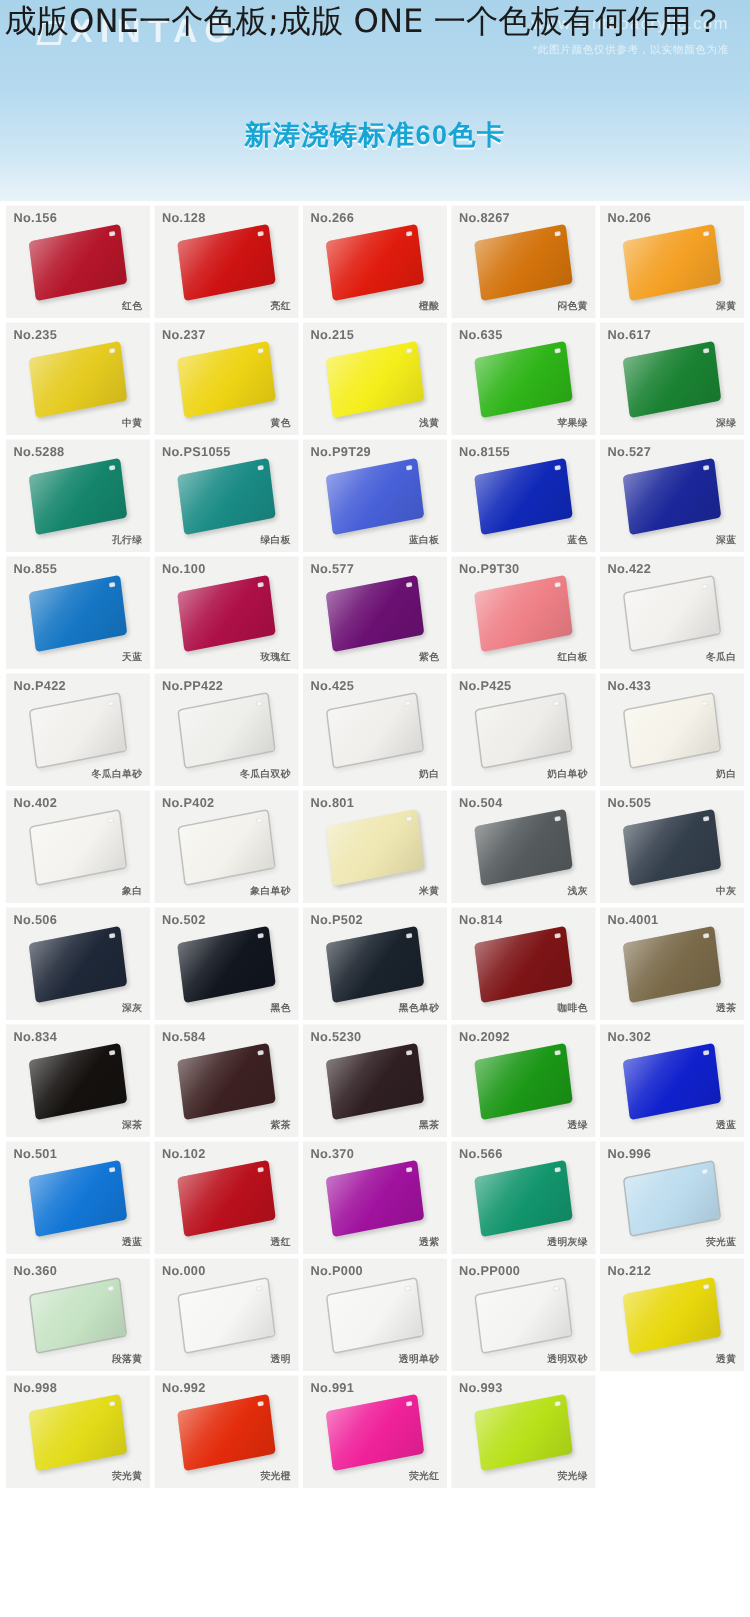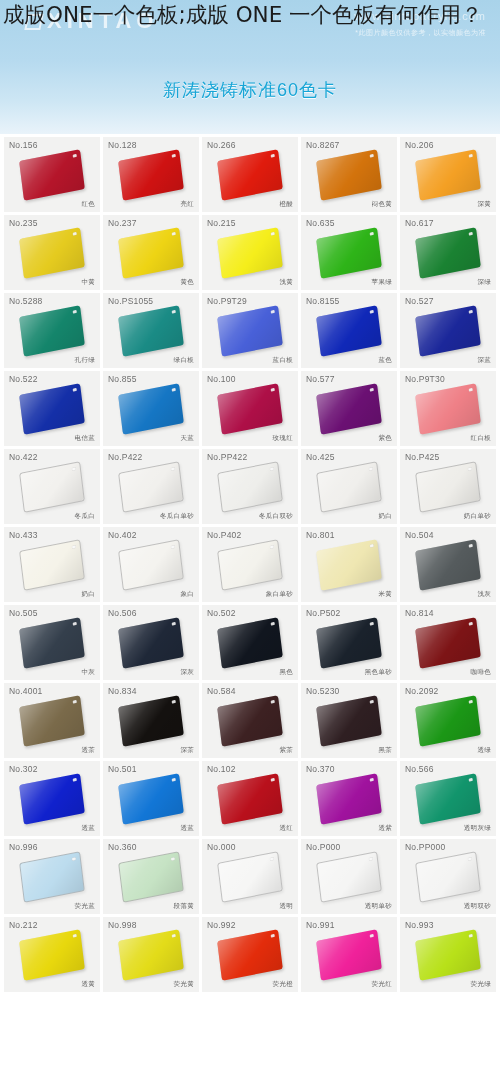--- a/index.html
+++ b/index.html
@@ -65,41 +65,42 @@
     color: #1b1b1b;
     letter-spacing: 0px;
     font-family: "DejaVu Sans", "Liberation Sans", sans-serif;
   }
   .card-title {
     position: absolute;
     left: 0; top: 78px;
     width: 500px;
     text-align: center;
     font-size: 18px;
-    font-weight: 400;
+    font-weight: 700;
     letter-spacing: 1px;
     color: #17a5d6;
     text-shadow: 0 1px 0 rgba(255,255,255,0.85);
   }
 
   
   .grid {
     position: relative;
     width: 500px;
     background: #ffffff;
     padding: 3px 4px 4px 4px;
     display: grid;
     grid-template-columns: repeat(5, 1fr);
     gap: 3px 3px;
   }
   .cell {
     position: relative;
     height: 75px;
     background: #f2f2f1;
     overflow: hidden;
+    font-weight: bold;
   }
   .cell-code {
     position: absolute;
     left: 5px; top: 3px;
     font-size: 8.5px;
     color: #6f6f6f;
     letter-spacing: 0.2px;
     z-index: 3;
     font-family: "Liberation Sans", sans-serif;
   }
@@ -295,29 +296,20 @@
         <div class="chip-wrap">
           <div class="chip" style="background: rgb(27, 39, 154);">
             <span class="hole"></span>
           </div>
         </div>
         <div class="cell-code">No.527</div>
         <div class="cell-name">深蓝</div>
       </div>
       <div class="cell">
         <div class="chip-wrap">
-          <div class="chip" style="background: rgb(20, 47, 168);">
-            <span class="hole"></span>
-          </div>
-        </div>
-        <div class="cell-code">No.522</div>
-        <div class="cell-name">电信蓝</div>
-      </div>
-      <div class="cell">
-        <div class="chip-wrap">
           <div class="chip" style="background: rgb(21, 118, 196);">
             <span class="hole"></span>
           </div>
         </div>
         <div class="cell-code">No.855</div>
         <div class="cell-name">天蓝</div>
       </div>
       <div class="cell">
         <div class="chip-wrap">
           <div class="chip" style="background: rgb(174, 15, 71);">

